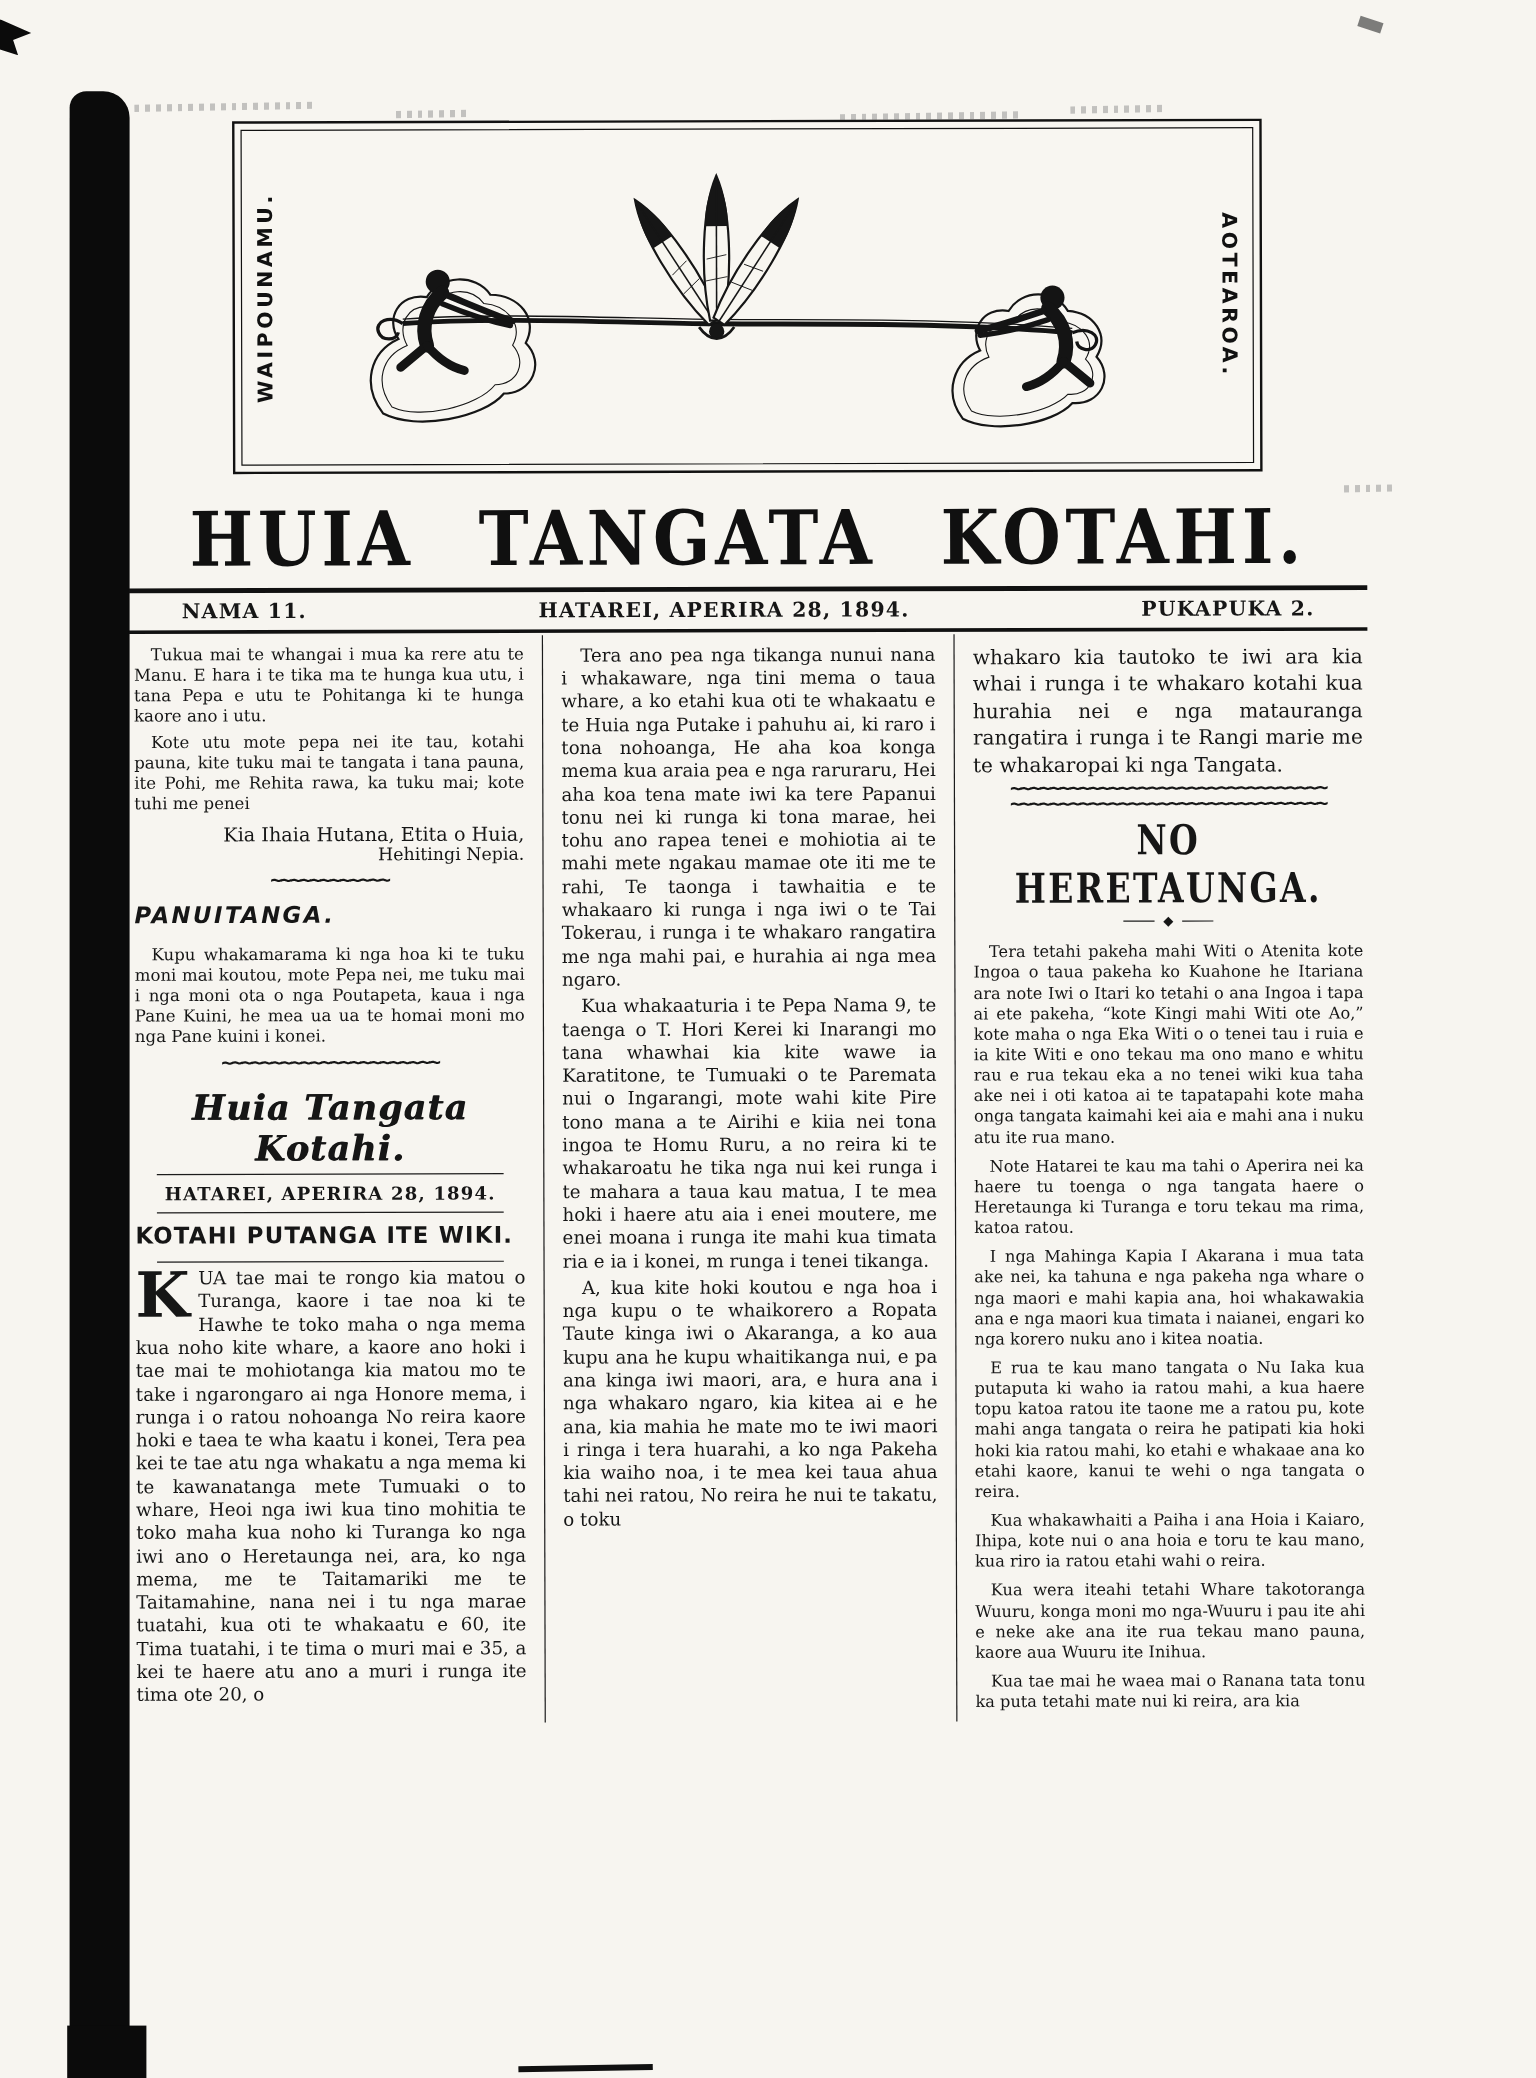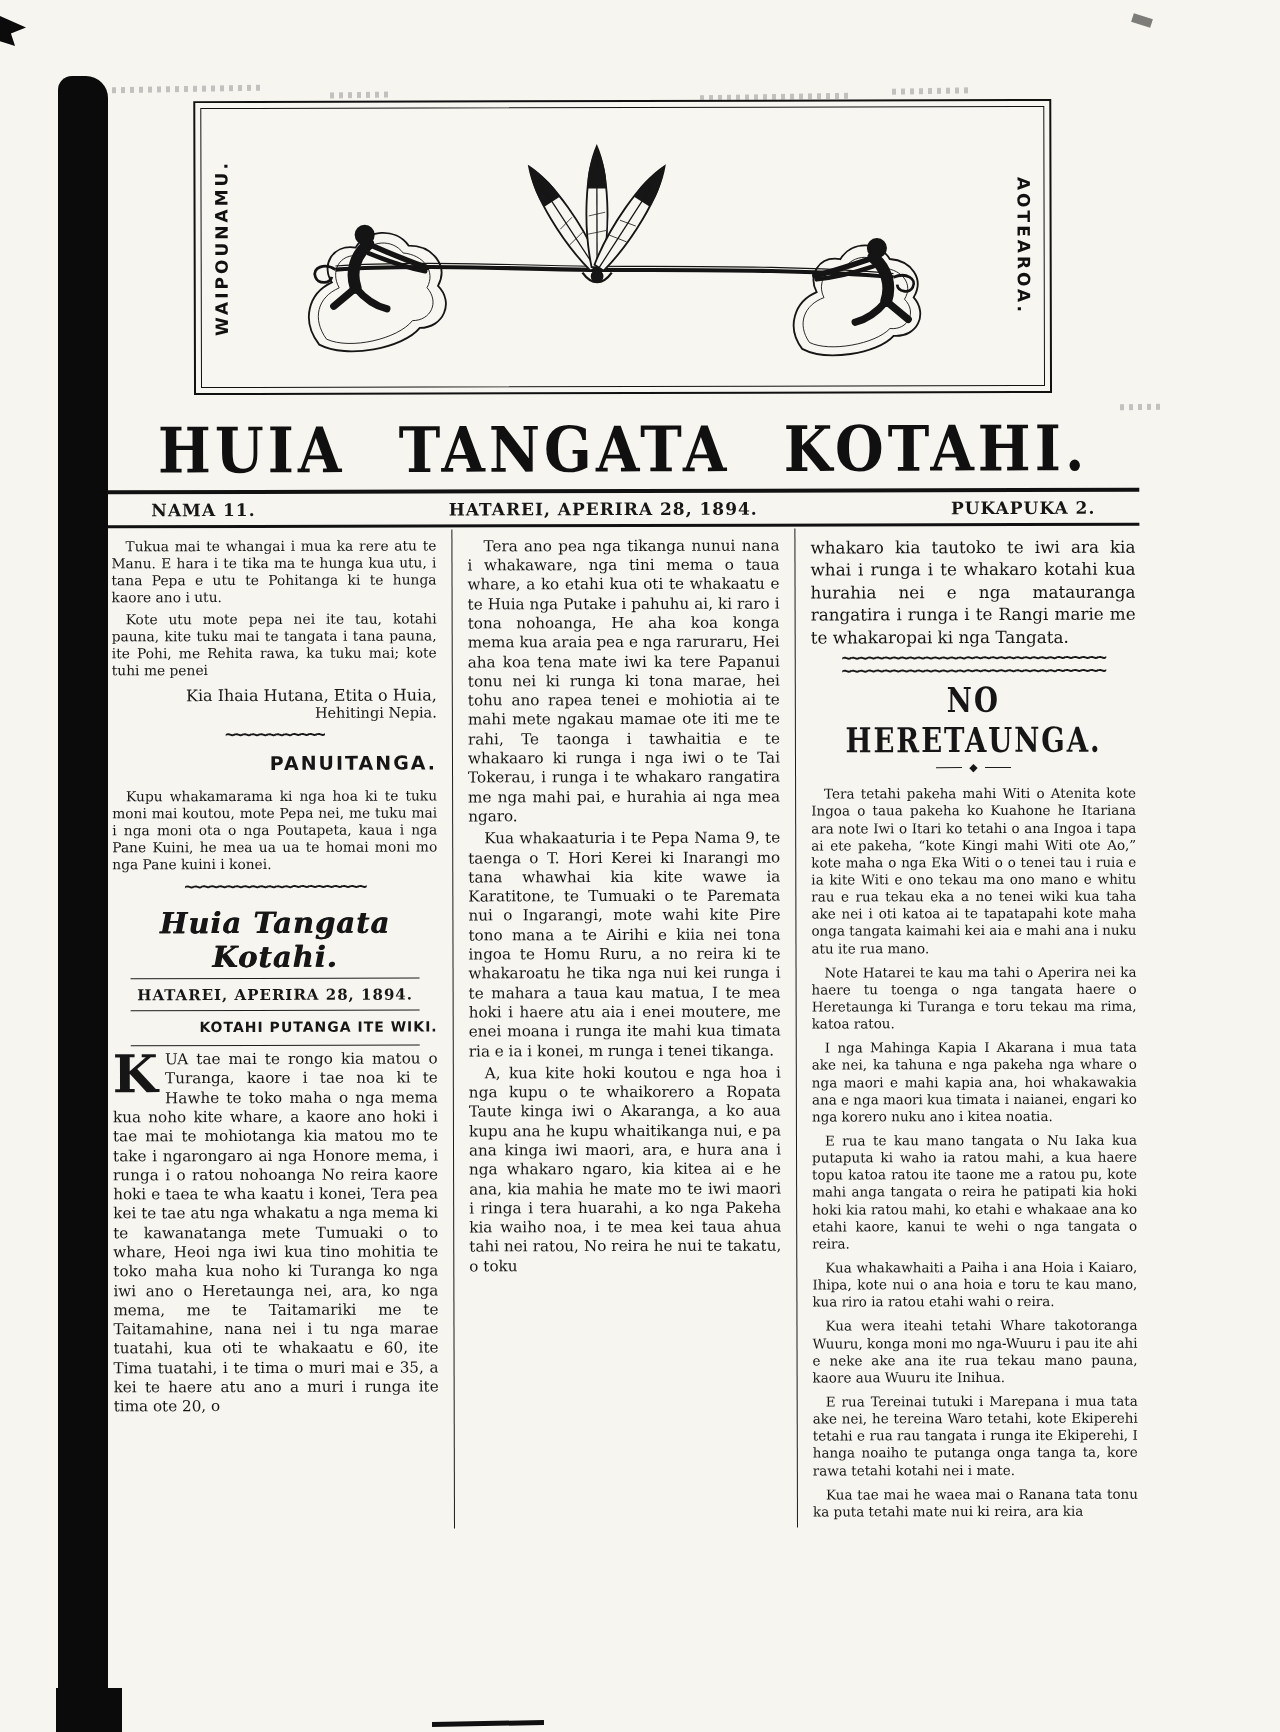--- a/index.html
+++ b/index.html
@@ -55,27 +55,27 @@
   .lead-p{font-size:16.8px;line-height:1.34;text-align:justify;margin-bottom:4px;}
 
   .sig1{text-align:right;font-size:16px;margin-top:6px;}
   .sig2{text-align:right;font-size:14.5px;padding-left:110px;}
 
   .squig{text-align:center;font-family:"DejaVu Sans Mono",monospace;font-weight:bold;
          letter-spacing:-2px;font-size:17px;line-height:11px;margin:8px 0;color:#161616;white-space:nowrap;overflow:hidden;}
   .squig.tight{margin:2px 0;}
 
   .panui{font-family:"DejaVu Sans",sans-serif;font-weight:bold;font-size:19px;letter-spacing:2px;
-         text-align:right;margin:12px 0 14px;}
+         text-align:left;margin:12px 0 14px;font-style:italic;}
   .blackletter{font-size:29px;font-weight:bold;font-style:italic;text-align:center;
                text-shadow:.6px 0 0 #161616;margin:14px 0 4px;letter-spacing:1px;}
   .hairline{border:0;border-top:1.6px solid #1c1c1c;margin:4px 18px;}
   .col-date{text-align:center;font-weight:bold;font-size:15px;letter-spacing:1px;margin:7px 0 6px;}
-  .article-head{font-family:"DejaVu Sans",sans-serif;font-weight:bold;font-size:14px;
-                letter-spacing:1px;text-align:right;margin:8px 0 10px;}
+  .article-head{font-family:"DejaVu Sans",sans-serif;font-weight:bold;font-size:19px;
+                letter-spacing:1px;text-align:left;margin:8px 0 10px;}
   .dropcap{float:left;font-size:52px;line-height:42px;font-weight:bold;padding:3px 7px 0 0;}
 
   .section-head{font-size:29px;font-weight:bold;letter-spacing:2px;text-align:center;
                 transform:scale(.95,1.18);transform-origin:center;margin:10px 0 8px;}
   .diamond-row{display:flex;align-items:center;justify-content:center;gap:7px;margin:2px 0 12px;}
   .mini-hr{width:26px;height:1.4px;background:#1c1c1c;}
   .diamond{font-size:11px;line-height:11px;}
 </style>
 </head>
 <body>
@@ -198,19 +198,18 @@
           <div class="mini-hr"></div>
           <span class="diamond">◆</span>
           <div class="mini-hr"></div>
         </div>
         <p class="news-p">Tera tetahi pakeha mahi Witi o Atenita kote Ingoa o taua pakeha ko Kuahone he Itariana ara note Iwi o Itari ko tetahi o ana Ingoa i tapa ai ete pakeha, “kote Kingi mahi Witi ote Ao,” kote maha o nga Eka Witi o o tenei tau i ruia e ia kite Witi e ono tekau ma ono mano e whitu rau e rua tekau eka a no tenei wiki kua taha ake nei i oti katoa ai te tapatapahi kote maha onga tangata kaimahi kei aia e mahi ana i nuku atu ite rua mano.</p>
         <p class="news-p">Note Hatarei te kau ma tahi o Aperira nei ka haere tu toenga o nga tangata haere o Heretaunga ki Turanga e toru tekau ma rima, katoa ratou.</p>
         <p class="news-p">I nga Mahinga Kapia I Akarana i mua tata ake nei, ka tahuna e nga pakeha nga whare o nga maori e mahi kapia ana, hoi whakawakia ana e nga maori kua timata i naianei, engari ko nga korero nuku ano i kitea noatia.</p>
         <p class="news-p">E rua te kau mano tangata o Nu Iaka kua putaputa ki waho ia ratou mahi, a kua haere topu katoa ratou ite taone me a ratou pu, kote mahi anga tangata o reira he patipati kia hoki hoki kia ratou mahi, ko etahi e whakaae ana ko etahi kaore, kanui te wehi o nga tangata o reira.</p>
         <p class="news-p">Kua whakawhaiti a Paiha i ana Hoia i Kaiaro, Ihipa, kote nui o ana hoia e toru te kau mano, kua riro ia ratou etahi wahi o reira.</p>
         <p class="news-p">Kua wera iteahi tetahi Whare takotoranga Wuuru, konga moni mo nga-Wuuru i pau ite ahi e neke ake ana ite rua tekau mano pauna, kaore aua Wuuru ite Inihua.</p>
-        <p class="news-p">E rua Tereinai tutuki i Marepana i mua tata ake nei, he tereina Waro tetahi, kote Ekiperehi tetahi e rua rau tangata i runga ite Ekiperehi, I hanga noaiho te putanga onga tanga ta, kore rawa tetahi kotahi nei i mate.</p>
         <p class="news-p">Kua tae mai he waea mai o Ranana tata tonu ka puta tetahi mate nui ki reira, ara kia</p>
       </div>
 
     </div>
   </div>
 </div>
 
 </body></html>

